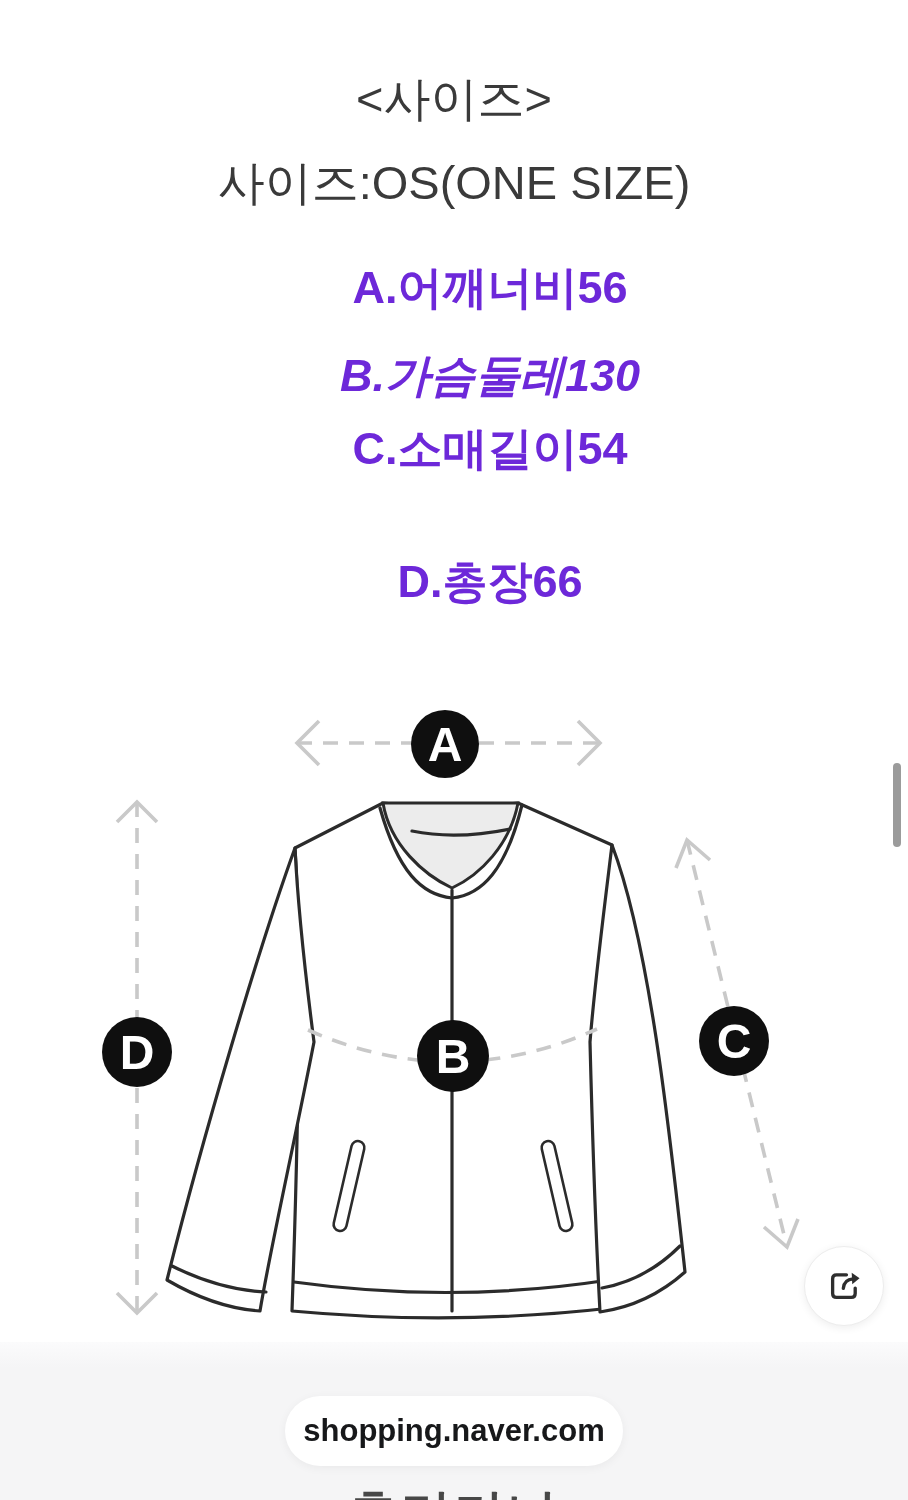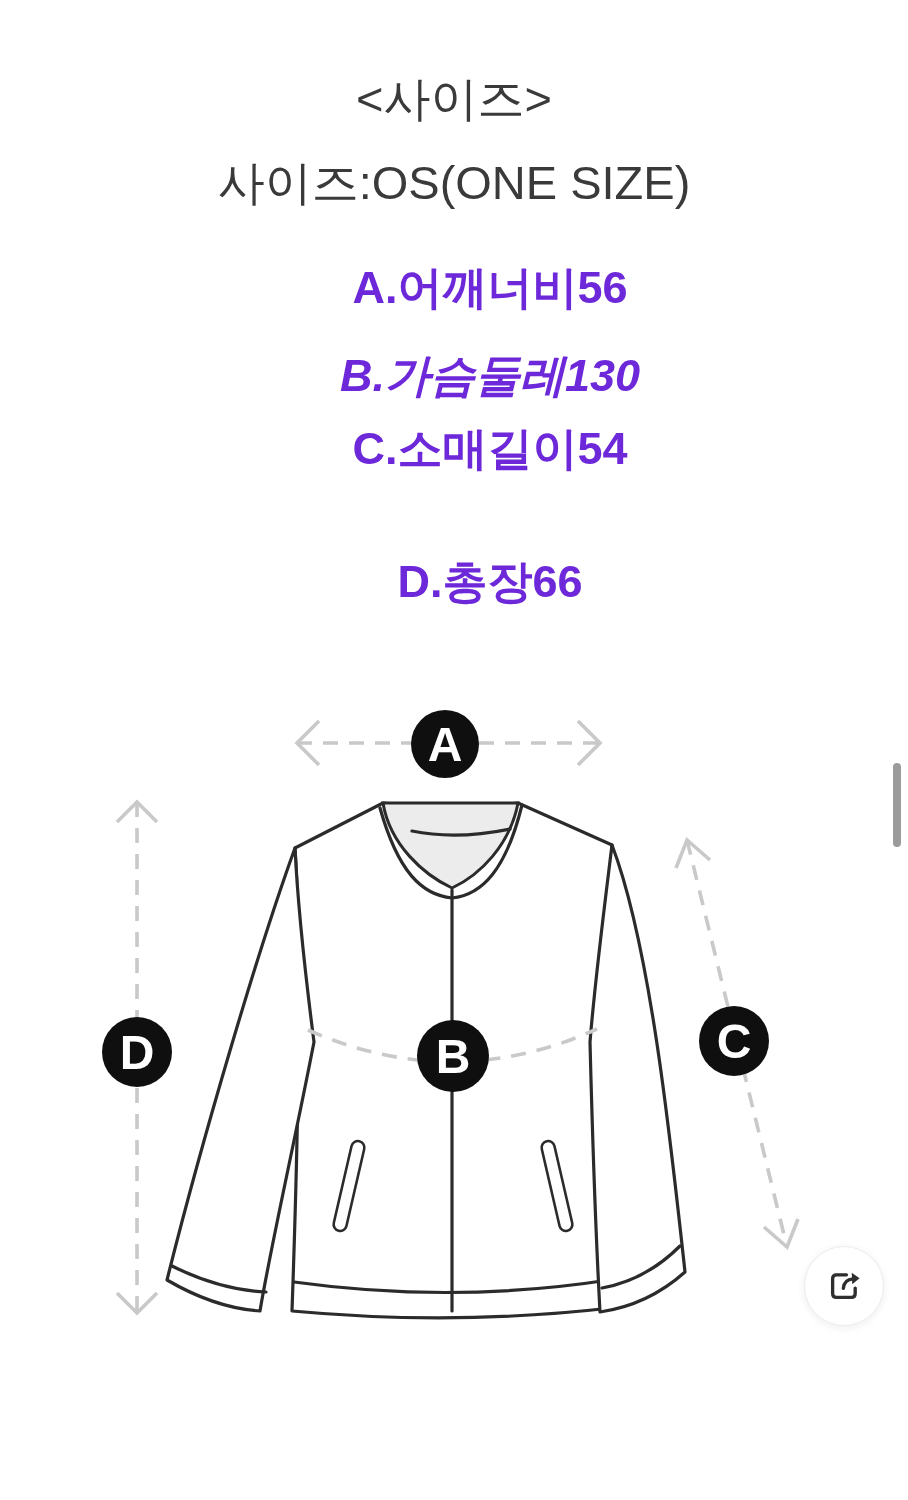--- a/index.html
+++ b/index.html
@@ -122,14 +122,18 @@
   <div class="scrollbar"></div>
 
   <button class="share-btn">
     <svg width="42" height="42" viewBox="0 0 24 24">
       <path d="M13.4 5.6 H7.7 C6.2 5.6 5.5 6.3 5.5 7.8 V16.3 C5.5 17.8 6.2 18.5 7.7 18.5 H16.2 C17.7 18.5 18.4 17.8 18.4 16.3 V13.2" fill="none" stroke="#2e2e2e" stroke-width="1.9" stroke-linecap="round"></path>
       <path d="M11.6 13.4 C11.9 9.8 14.0 8.1 17.2 7.9" fill="none" stroke="#2e2e2e" stroke-width="1.9" stroke-linecap="round"></path>
       <polygon points="16.4,4.4 20.9,7.6 16.7,11.0" fill="#2e2e2e"></polygon>
     </svg>
   </button>
 
+  <div class="footer">
+    <div class="pill">shopping.naver.com</div>
+    <div class="partial">츄리기니</div>
+  </div>
 
 </div>
 
 </body></html>

